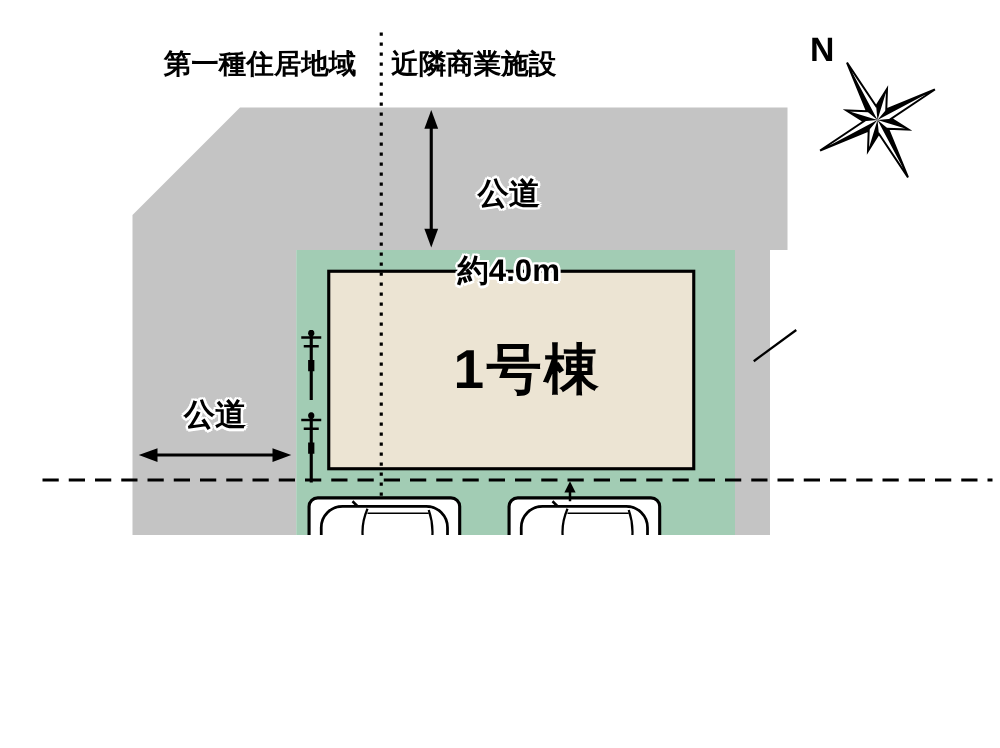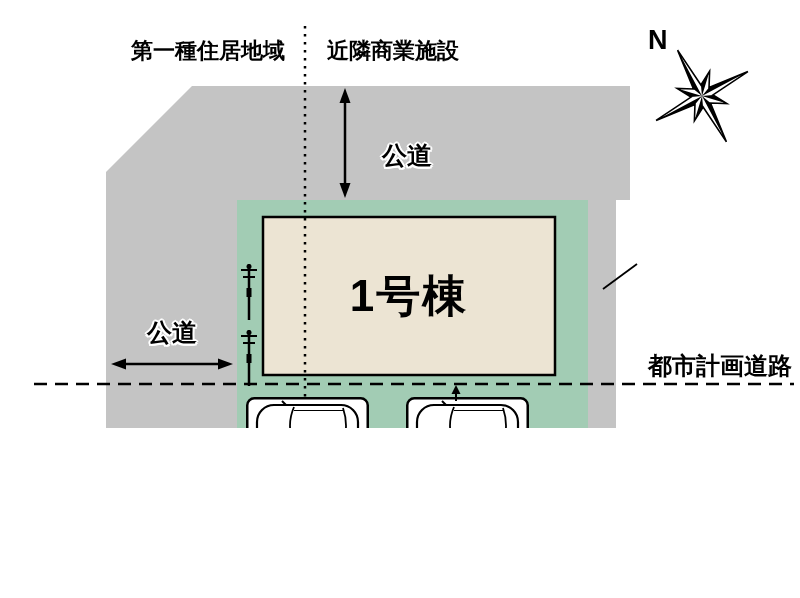--- a/index.html
+++ b/index.html
@@ -10,21 +10,21 @@
   .canvas svg.base { position:absolute; left:0; top:0; }
   .lbl {
     position:absolute; color:#000; font-weight:bold; text-align:center;
     line-height:1.24; white-space:pre-line;
   }
   .halo {
     text-shadow: 2px 0 0 #fff, -2px 0 0 #fff, 0 2px 0 #fff, 0 -2px 0 #fff,
                  1.5px 1.5px 0 #fff, -1.5px 1.5px 0 #fff,
                  1.5px -1.5px 0 #fff, -1.5px -1.5px 0 #fff;
   }
-  .building-lbl { letter-spacing:2px; }
+  .building-lbl { letter-spacing:2px;margin-left:13px; }
 </style>
 </head>
 <body>
 
 <div class="canvas">
 
   <svg class="base" width="800" height="598" viewBox="0 0 800 598">
 
     <defs>
       <g id="car-stall">
@@ -88,30 +88,30 @@
     </g>
 
     <g transform="translate(702,96) rotate(-28)">
       <path d="M 0,-52 L 4.2,-10.2 L 18.4,-18.4 L 10.2,-4.2 L 52,0 L 10.2,4.2 L 18.4,18.4 L 4.2,10.2 L 0,52 L -4.2,10.2 L -18.4,18.4 L -10.2,4.2 L -52,0 L -10.2,-4.2 L -18.4,-18.4 L -4.2,-10.2 Z" fill="#fff" stroke="#000" stroke-width="1.6" stroke-linejoin="miter"></path>
       <path d="M0,-52 L0,0 L-4.2,-10.2 Z M18.4,-18.4 L0,0 L4.2,-10.2 Z M52,0 L0,0 L10.2,-4.2 Z M18.4,18.4 L0,0 L10.2,4.2 Z M0,52 L0,0 L4.2,10.2 Z M-18.4,18.4 L0,0 L-4.2,10.2 Z M-52,0 L0,0 L-10.2,4.2 Z M-18.4,-18.4 L0,0 L-10.2,-4.2 Z" fill="#000"></path>
     </g>
   </svg>
 
   <div class="lbl" style="left:116px; top:37px; width:184px; font-size:22px;">第一種住居地域</div>
 
-  <div class="lbl" style="left:313px; top:37px; width:160px; font-size:22px; text-align:center;">近隣商業施設</div>
+  <div class="lbl" style="left:313px; top:37px; width:160px; font-size:22px; text-align:left;">近隣商業施設</div>
 
   <div class="lbl halo" style="left:357px; top:109px; width:100px; font-size:25px;">
     <span>公道</span><br>
+    <span>約4.0m</span>
   </div>
 
   <div class="lbl halo" style="left:116px; top:286px; width:112px; font-size:25px;">
     <span>公道</span><br>
   </div>
 
   <div class="lbl building-lbl" style="left:263px; top:269px; width:292px; font-size:44px;">1号棟</div>
 
 
-  <div class="lbl" style="right:8px; top:351px; font-size:24px;">都市計画道路</div>
 
   <div class="lbl" style="left:648px; top:24px; font-size:27px;">N</div>
 
 </div>
 
 </body></html>

